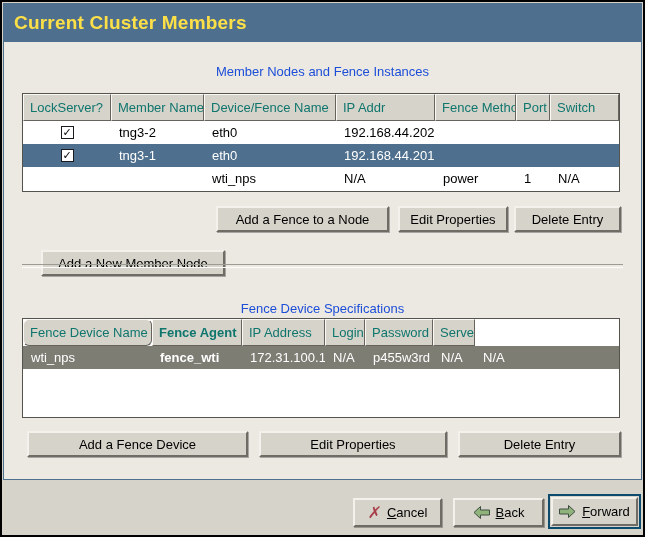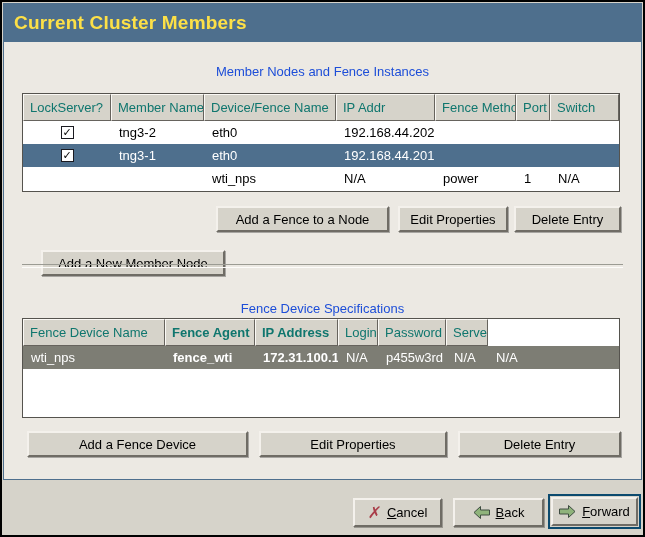--- a/index.html
+++ b/index.html
@@ -10,21 +10,21 @@
   .caption{position:absolute;left:0;right:0;text-align:center;font-size:13px;color:#1d4ed8;}
   .tbl{position:absolute;box-sizing:border-box;border:1px solid #55534e;background:#fff;}
   .hdr{display:flex;height:27px;}
   .hcell{box-sizing:border-box;background:#d6d3ca;border-top:1px solid #fbf9f5;border-left:1px solid #fbf9f5;border-right:1px solid #66635d;border-bottom:1px solid #66635d;padding-left:6px;font-size:13px;display:flex;align-items:center;white-space:nowrap;overflow:hidden;color:#0f766e;}
   .row{display:flex;height:23px;background:#fff;color:#000;}
   .row.sel-blue{background:#4e6f8d;color:#fff;}
   .row.sel-gray{background:#7d7d74;color:#fff;}
   .cell{box-sizing:border-box;padding-left:8px;font-size:13px;display:flex;align-items:center;white-space:nowrap;overflow:hidden;}
   .cell.center{justify-content:center;padding-left:0;}
   .m0{width:88px;} .m1{width:93px;} .m2{width:132px;} .m3{width:99px;} .m4{width:81px;} .m5{width:34px;} .m6{flex:1;text-align:center;}
-  .f0{width:142px;} .f1{width:90px;font-weight:bold;} .f2{width:83px;font-weight:bold;} .f3{width:40px;} .f4{width:68px;} .f5{width:42px;} .f6{flex:1;}
+  .f0{width:129px;border-radius:6px;} .f1{width:90px;font-weight:bold;} .f2{width:83px;} .f3{width:40px;} .f4{width:68px;} .f5{width:42px;} .f6{flex:1;}
   .cb{width:13px;height:13px;box-sizing:border-box;background:#fff;border:1px solid #1a1a20;display:flex;align-items:center;justify-content:center;font-size:11px;line-height:11px;color:#000;font-weight:bold;}
   .pbtn{position:absolute;box-sizing:border-box;background:#d6d3ca;border-top:2px solid #f4f1ec;border-left:2px solid #f4f1ec;border-bottom:2px solid #6f6c65;border-right:2px solid #6f6c65;box-shadow:1px 1px 0 rgba(40,40,36,0.35);font-size:13px;color:#000;display:flex;align-items:center;justify-content:center;white-space:nowrap;cursor:default;}
   .sep{position:absolute;height:2px;border-top:1px solid #9b9b93;border-bottom:1px solid #fdfcfa;}
   .fbtn{gap:6px;}
   .xicon{color:#a93d49;font-size:16px;font-weight:bold;line-height:16px;transform:skewX(-6deg);}
   .defwrap{position:absolute;box-sizing:border-box;border:2px solid #0c4a6e;background:#d6d3ca;padding:1px;}
   .defwrap .pbtn{position:relative;width:100%;height:100%;box-shadow:none;}
   u{text-decoration:underline;}
 </style>
 </head>

